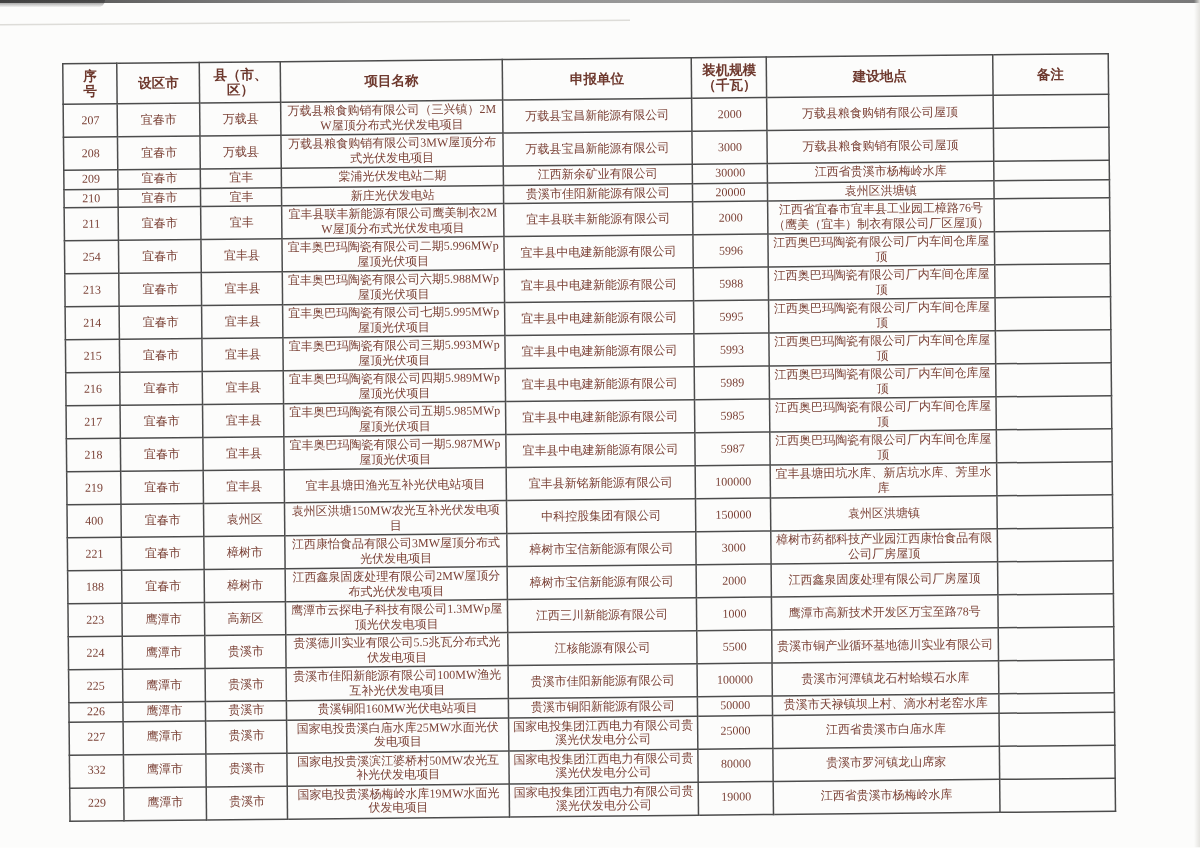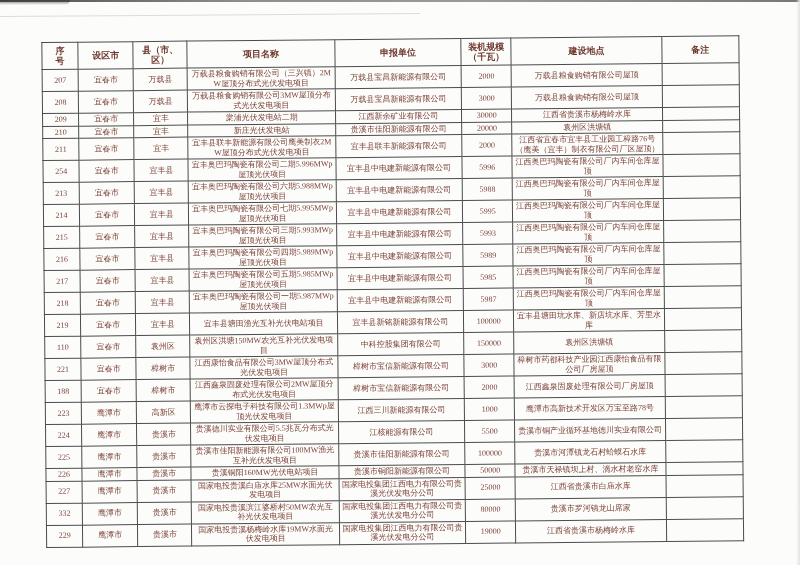--- a/index.html
+++ b/index.html
@@ -218,21 +218,21 @@
             <td>219</td>
             <td>宜春市</td>
             <td>宜丰县</td>
             <td>宜丰县塘田渔光互补光伏电站项目</td>
             <td>宜丰县新铭新能源有限公司</td>
             <td>100000</td>
             <td>宜丰县塘田坑水库、新店坑水库、芳里水库</td>
             <td></td>
           </tr>
           <tr>
-            <td>110</td>
+            <td>400</td>
             <td>宜春市</td>
             <td>袁州区</td>
             <td>袁州区洪塘150MW农光互补光伏发电项目</td>
             <td>中科控股集团有限公司</td>
             <td>150000</td>
             <td>袁州区洪塘镇</td>
             <td></td>
           </tr>
           <tr>
             <td>221</td>

